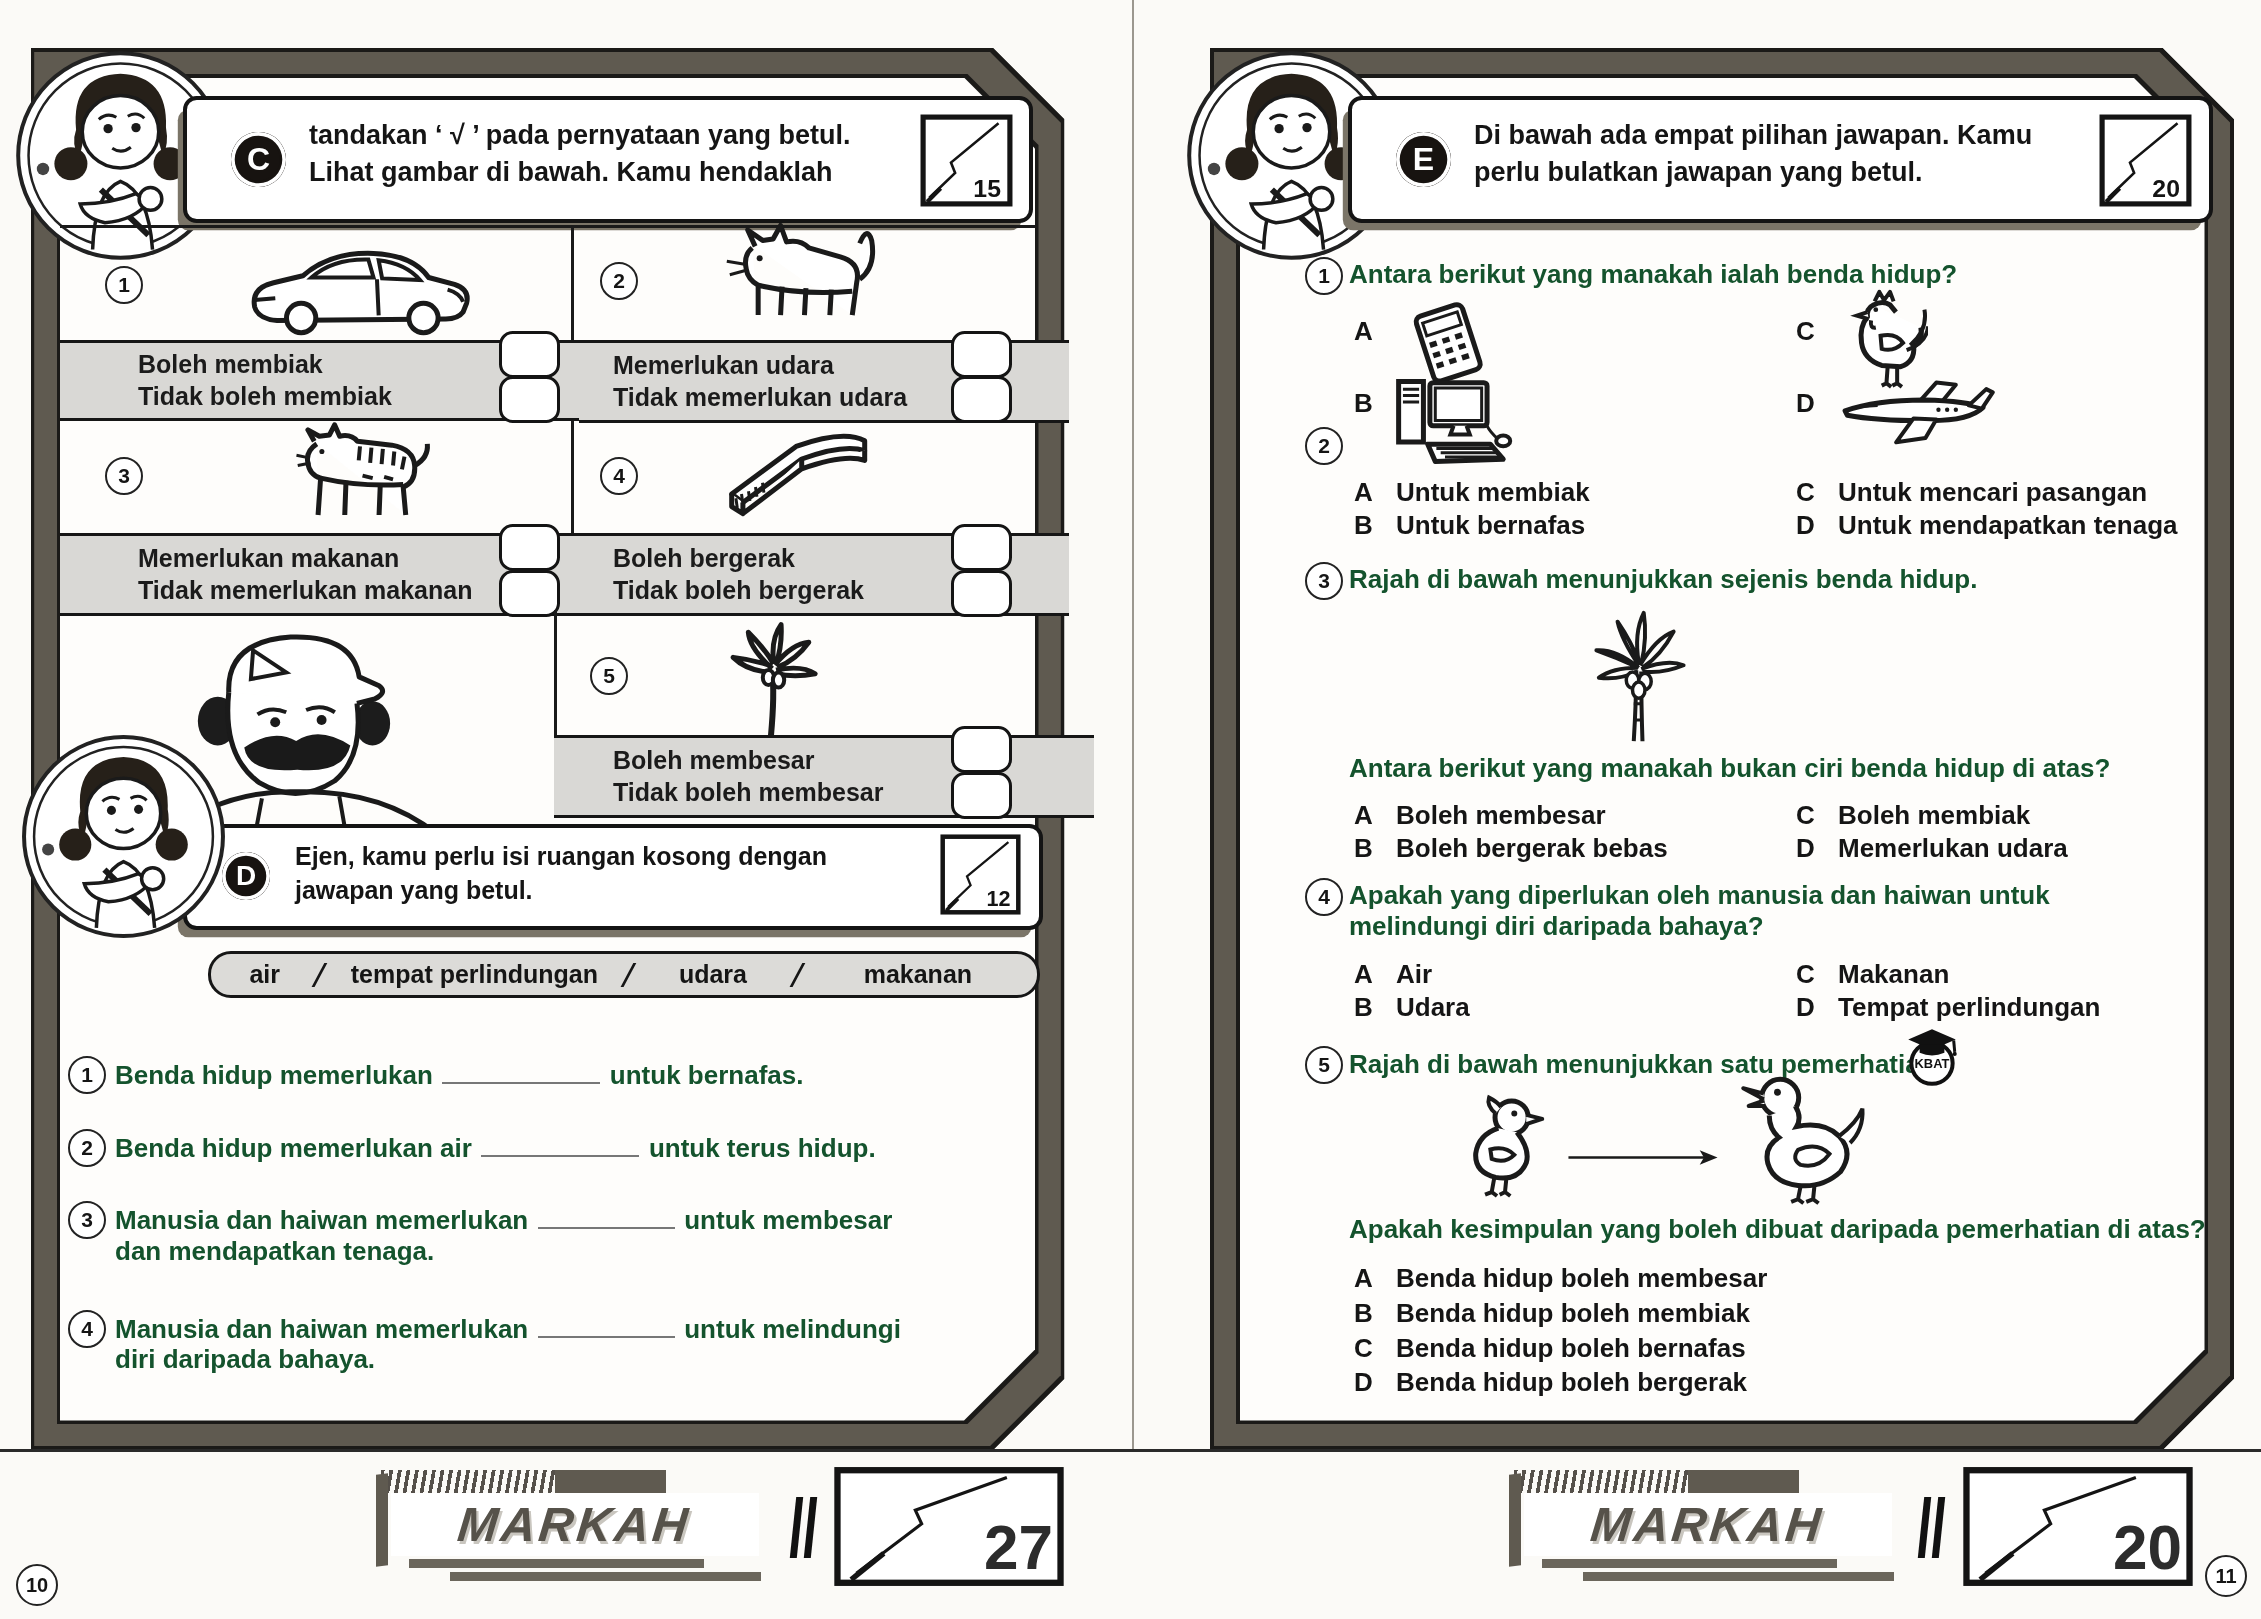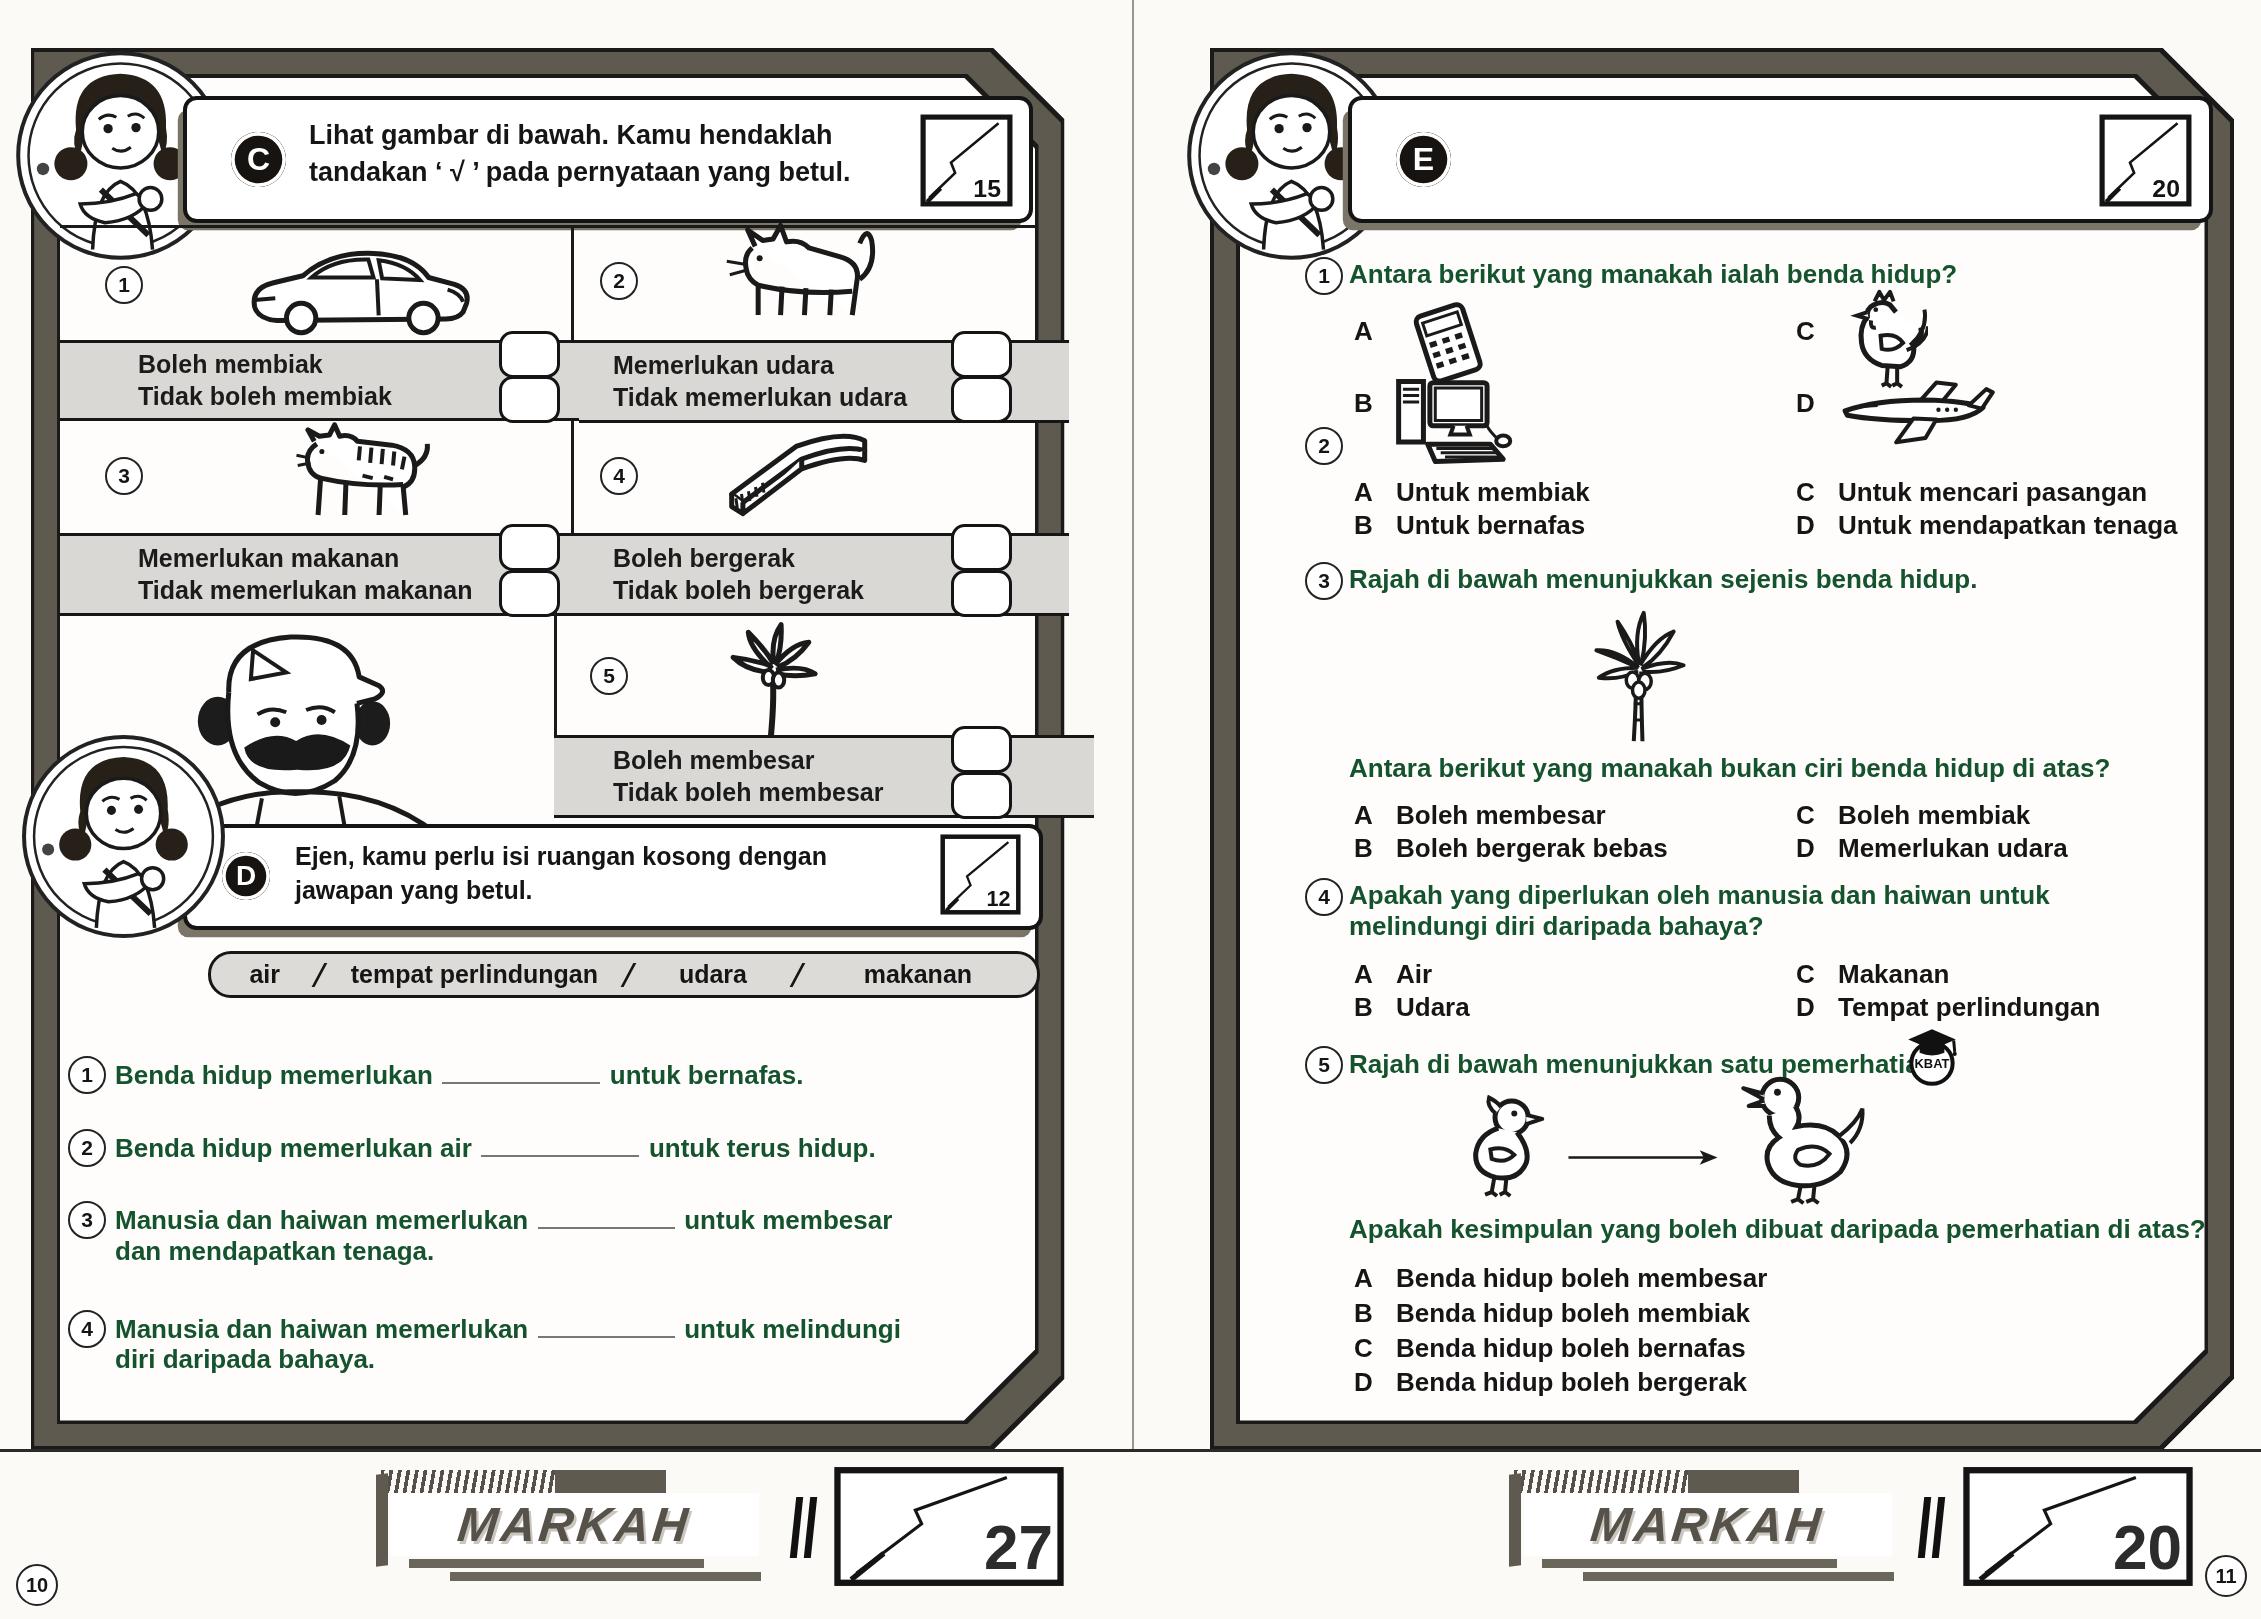--- a/index.html
+++ b/index.html
@@ -88,22 +88,22 @@
         <path d="M66 152 Q95 152 120 142 L132 150 Q118 168 90 170 Q70 166 66 152 Z" fill="#fff" stroke="#1a1a1a" stroke-width="3.5"></path>
         <circle cx="134" cy="147" r="11" fill="#fff" stroke="#1a1a1a" stroke-width="3.5"></circle>
       </svg>
     </div>
 
     <div class="hband" style="left:183px;top:96px;width:842px;height:119px;">
       <div class="hbadge" style="left:44px;top:32px;width:55px;height:55px;font-size:32px;">
         <span>C</span>
       </div>
       <div class="htext" style="left:122px;top:17px;font-size:27px;">
+        <div>tandakan ‘ √ ’ pada pernyataan yang betul.</div>
         <div>Lihat gambar di bawah. Kamu hendaklah</div>
-        <div>tandakan ‘ √ ’ pada pernyataan yang betul.</div>
       </div>
       <div class="abs" style="left:733px;top:13.7px;">
         <svg width="93" height="93" viewBox="0 0 180 180">
           <rect x="6" y="6" width="168" height="168" fill="#fff" stroke="#141414" stroke-width="10"></rect>
           <path d="M18 162 L68 114 L60 94 L152 18" fill="none" stroke="#141414" stroke-width="5"></path>
           <path d="M14 170 L40 144" fill="none" stroke="#141414" stroke-width="8"></path>
           <text x="130" y="160" font-size="48" font-weight="bold" text-anchor="middle" fill="#141414">15</text>
         </svg>
       </div>
     </div>
@@ -356,20 +356,24 @@
         <path d="M78 196 Q80 140 105 130 Q132 140 136 196" fill="#fff" stroke="#1a1a1a" stroke-width="3.5"></path>
         <path d="M86 138 L132 182" stroke="#1a1a1a" stroke-width="6"></path>
         <path d="M66 152 Q95 152 120 142 L132 150 Q118 168 90 170 Q70 166 66 152 Z" fill="#fff" stroke="#1a1a1a" stroke-width="3.5"></path>
         <circle cx="134" cy="147" r="11" fill="#fff" stroke="#1a1a1a" stroke-width="3.5"></circle>
       </svg>
     </div>
 
     <div class="hband" style="left:217px;top:96px;width:857px;height:119px;">
       <div class="hbadge" style="left:44px;top:32px;width:55px;height:55px;font-size:32px;">
         <span>E</span>
+      </div>
+      <div class="htext" style="left:122px;top:17px;font-size:27px;">
+        <div>Di bawah ada empat pilihan jawapan. Kamu</div>
+        <div>perlu bulatkan jawapan yang betul.</div>
       </div>
       <div class="abs" style="left:747px;top:13.7px;">
         <svg width="93" height="93" viewBox="0 0 180 180">
           <rect x="6" y="6" width="168" height="168" fill="#fff" stroke="#141414" stroke-width="10"></rect>
           <path d="M18 162 L68 114 L60 94 L152 18" fill="none" stroke="#141414" stroke-width="5"></path>
           <path d="M14 170 L40 144" fill="none" stroke="#141414" stroke-width="8"></path>
           <text x="130" y="160" font-size="48" font-weight="bold" text-anchor="middle" fill="#141414">20</text>
         </svg>
       </div>
     </div>

